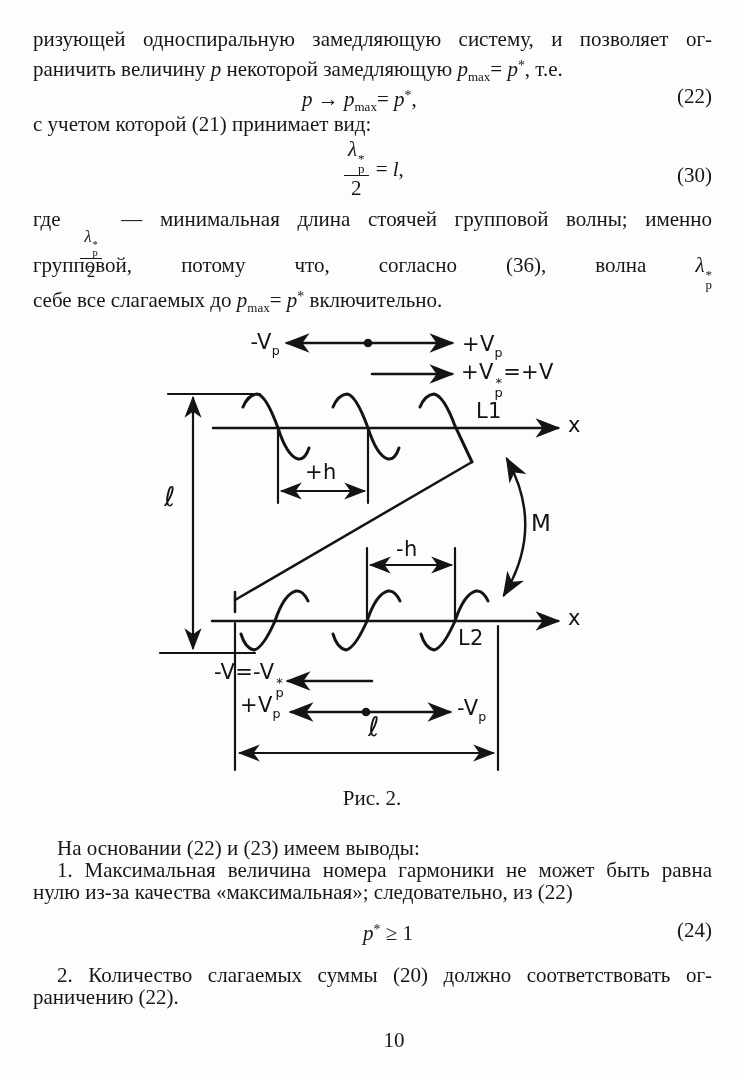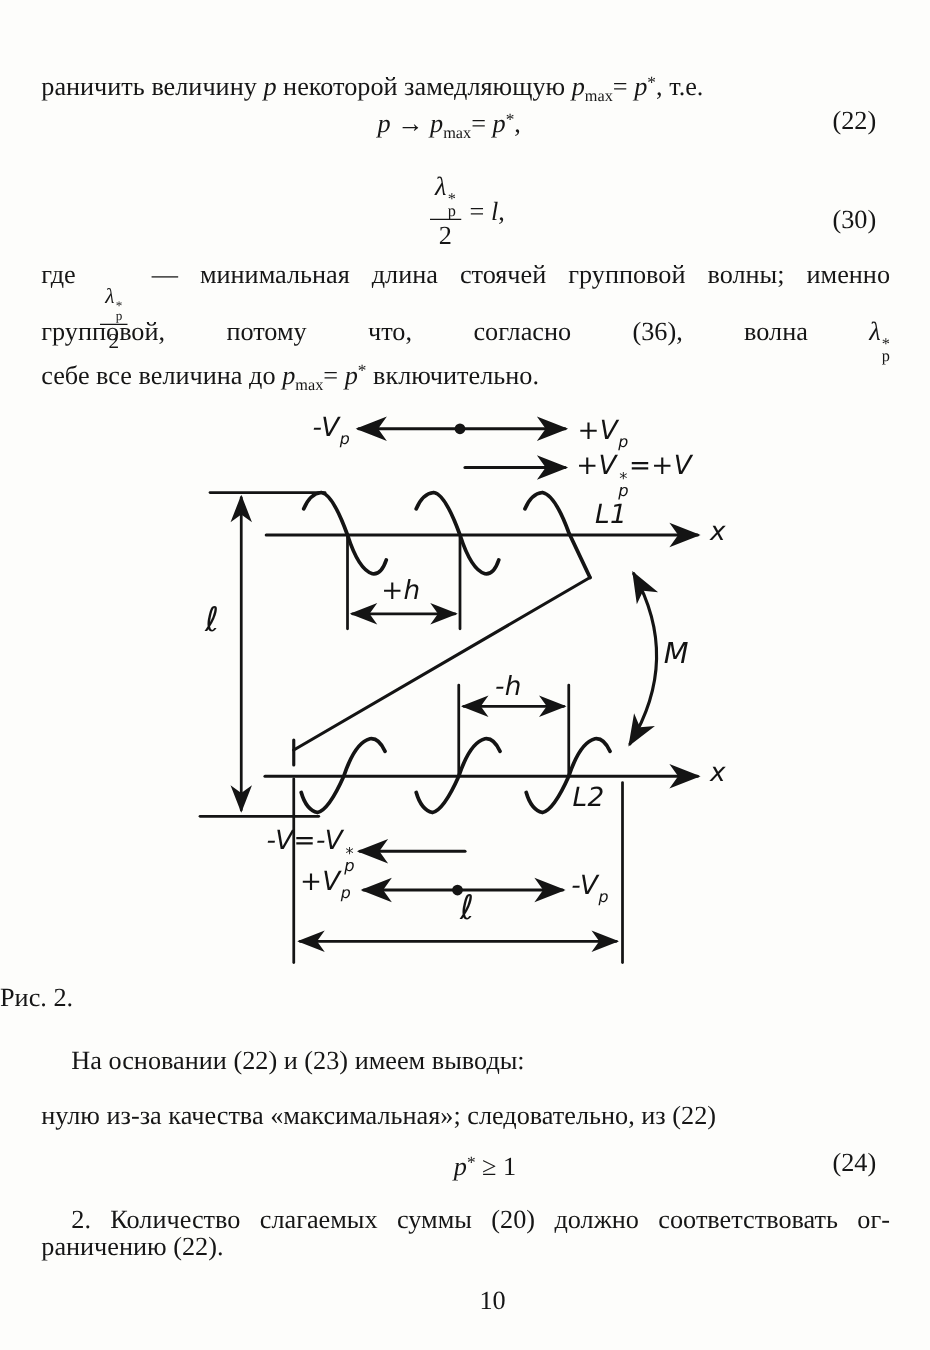--- a/index.html
+++ b/index.html
@@ -16,51 +16,53 @@
   .indent1 { left:57px; width:655px; }
   .seg-i { font-style:italic; }
   .seg-sub { font-size:0.62em; vertical-align:-0.38em; }
   .seg-sup { font-size:0.66em; vertical-align:0.42em; }
   .supsub {
     display:inline-flex; flex-direction:column; align-items:center;
     font-size:0.62em; line-height:0.78; vertical-align:-0.55em; margin-left:1px;
   }
   .ss-sup, .ss-sub { display:block; }
   .formula { position:absolute; line-height:24px; white-space:nowrap; }
-  .eqnum { position:absolute; left:666px; width:46px; line-height:24px; }
+  .eqnum { position:absolute; left:666px; width:46px; text-align:right; line-height:24px; }
   .frac { display:inline-flex; flex-direction:column; align-items:center; vertical-align:middle; }
   .frac-num { display:block; border-bottom:1.8px solid #161616; padding:0 4px 1px; text-align:center; }
   .frac-den { display:block; text-align:center; }
   .frac-inline { font-size:17px; vertical-align:-0.95em; margin:0 2px; }
   .f23-wrap { display:inline-flex; align-items:center; gap:7px; }
   .fig-label {
-    position:absolute; font-family:"DejaVu Sans", sans-serif; font-style:italic;
+    position:absolute; font-family:"DejaVu Sans", sans-serif; 
     font-size:21px; line-height:22px; color:#131313; letter-spacing:0.3px; white-space:nowrap;
   }
   .fig-label .seg-sub { font-size:0.6em; vertical-align:-0.5em; }
   .fig-label .supsub { vertical-align:-0.6em; }
   .ell { font-size:27px; }
   .ralign { text-align:right; }
-  .caption { position:absolute; left:0; top:786px; width:744px; text-align:left; }
+  .caption { position:absolute; left:0; top:786px; width:744px; text-align:center; }
   .pagenum { position:absolute; left:0; top:1028px; width:788px; text-align:center; }
   svg .ln { stroke:#141414; stroke-width:2.5; fill:none; stroke-linecap:round; }
   svg .wave { stroke:#141414; stroke-width:3; fill:none; stroke-linecap:round; }
   svg .dim { stroke:#141414; stroke-width:2.2; fill:none; stroke-linecap:round; }
   svg .dotpt { fill:#141414; }
 </style>
 </head>
 <body>
 
 <div id="page">
 
+  <div class="bline just" style="top:27px"><span>ризующей односпиральную замедляющую систему, и позволяет ог-</span></div>
   <div class="bline" style="top:53px"><span>раничить величину </span><span class="seg-i">p</span><span> некоторой замедляющую </span><span class="seg-i">p</span><span class="seg-sub">max</span><span>= </span><span class="seg-i">p</span><span class="seg-sup">*</span><span>, т.е.</span></div>
 
   <div class="formula" style="left:302px; top:84px"><span class="seg-i">p</span><span> → </span><span class="seg-i">p</span><span class="seg-sub">max</span><span>= </span><span class="seg-i">p</span><span class="seg-sup">*</span><span>,</span></div>
   <div class="eqnum" style="top:84px">(22)</div>
 
+  <div class="bline" style="top:112px"><span>с учетом которой (21) принимает вид:</span></div>
 
   <div class="formula" style="left:344px; top:137px">
     <span class="f23-wrap">
       <span class="frac">
         <span class="frac-num"><span class="seg-i">λ</span><span class="supsub">
               <span class="ss-sup">*</span>
               <span class="ss-sub">p</span>
             </span></span>
         <span class="frac-den">2</span>
       </span>
@@ -76,21 +78,21 @@
             <span class="ss-sub">p</span>
           </span></span>
         <span class="frac-den">2</span>
       </span><span><span> — минимальная длина стоячей групповой волны; именно</span></span>
   </div>
 
   <div class="bline just" style="top:253px"><span>групповой, потому что, согласно (36), волна </span><span class="seg-i">λ</span><span class="supsub">
         <span class="ss-sup">*</span>
         <span class="ss-sub">p</span>
       </span></div>
-  <div class="bline" style="top:284px"><span>себе все величина до </span><span class="seg-i">p</span><span class="seg-sub">max</span><span>= </span><span class="seg-i">p</span><span class="seg-sup">*</span><span> включительно.</span></div>
+  <div class="bline" style="top:284px"><span>себе все слагаемых до </span><span class="seg-i">p</span><span class="seg-sub">max</span><span>= </span><span class="seg-i">p</span><span class="seg-sup">*</span><span> включительно.</span></div>
 
   <svg width="744" height="450" viewBox="0 330 744 450" style="position:absolute; left:0; top:330px;">
     <defs>
       <marker id="ah" viewBox="0 0 10 10" refX="9" refY="5" markerWidth="11" markerHeight="10" orient="auto-start-reverse">
         <path d="M0,1.1 L10,5 L0,8.9 L2.8,5 Z" fill="#141414"></path>
       </marker>
     </defs>
 
     <g>
       <line class="ln" x1="287" y1="343" x2="452" y2="343" marker-start="url(#ah)" marker-end="url(#ah)"></line>
@@ -171,20 +173,21 @@
         <span class="ss-sup">*</span>
         <span class="ss-sub">p</span>
       </span></div>
   <div class="fig-label" style="left:240px; top:694px"><span>+V</span><span class="seg-sub">p</span></div>
   <div class="fig-label" style="left:457px; top:697px"><span>-V</span><span class="seg-sub">p</span></div>
   <div class="fig-label ell" style="left:368px; top:716px"><span>ℓ</span></div>
 
   <div class="caption">Рис. 2.</div>
 
   <div class="bline indent1" style="top:836px"><span>На основании (22) и (23) имеем выводы:</span></div>
+  <div class="bline indent1 just" style="top:858px"><span>1. Максимальная величина номера гармоники не может быть равна</span></div>
   <div class="bline" style="top:880px"><span>нулю из-за качества «максимальная»; следовательно, из (22)</span></div>
 
   <div class="formula" style="left:363px; top:918px"><span class="seg-i">p</span><span class="seg-sup">*</span><span> ≥ 1</span></div>
   <div class="eqnum" style="top:918px">(24)</div>
 
   <div class="bline indent1 just" style="top:963px"><span>2. Количество слагаемых суммы (20) должно соответствовать ог-</span></div>
   <div class="bline" style="top:985px"><span>раничению (22).</span></div>
 
   <div class="pagenum">10</div>
 </div>

